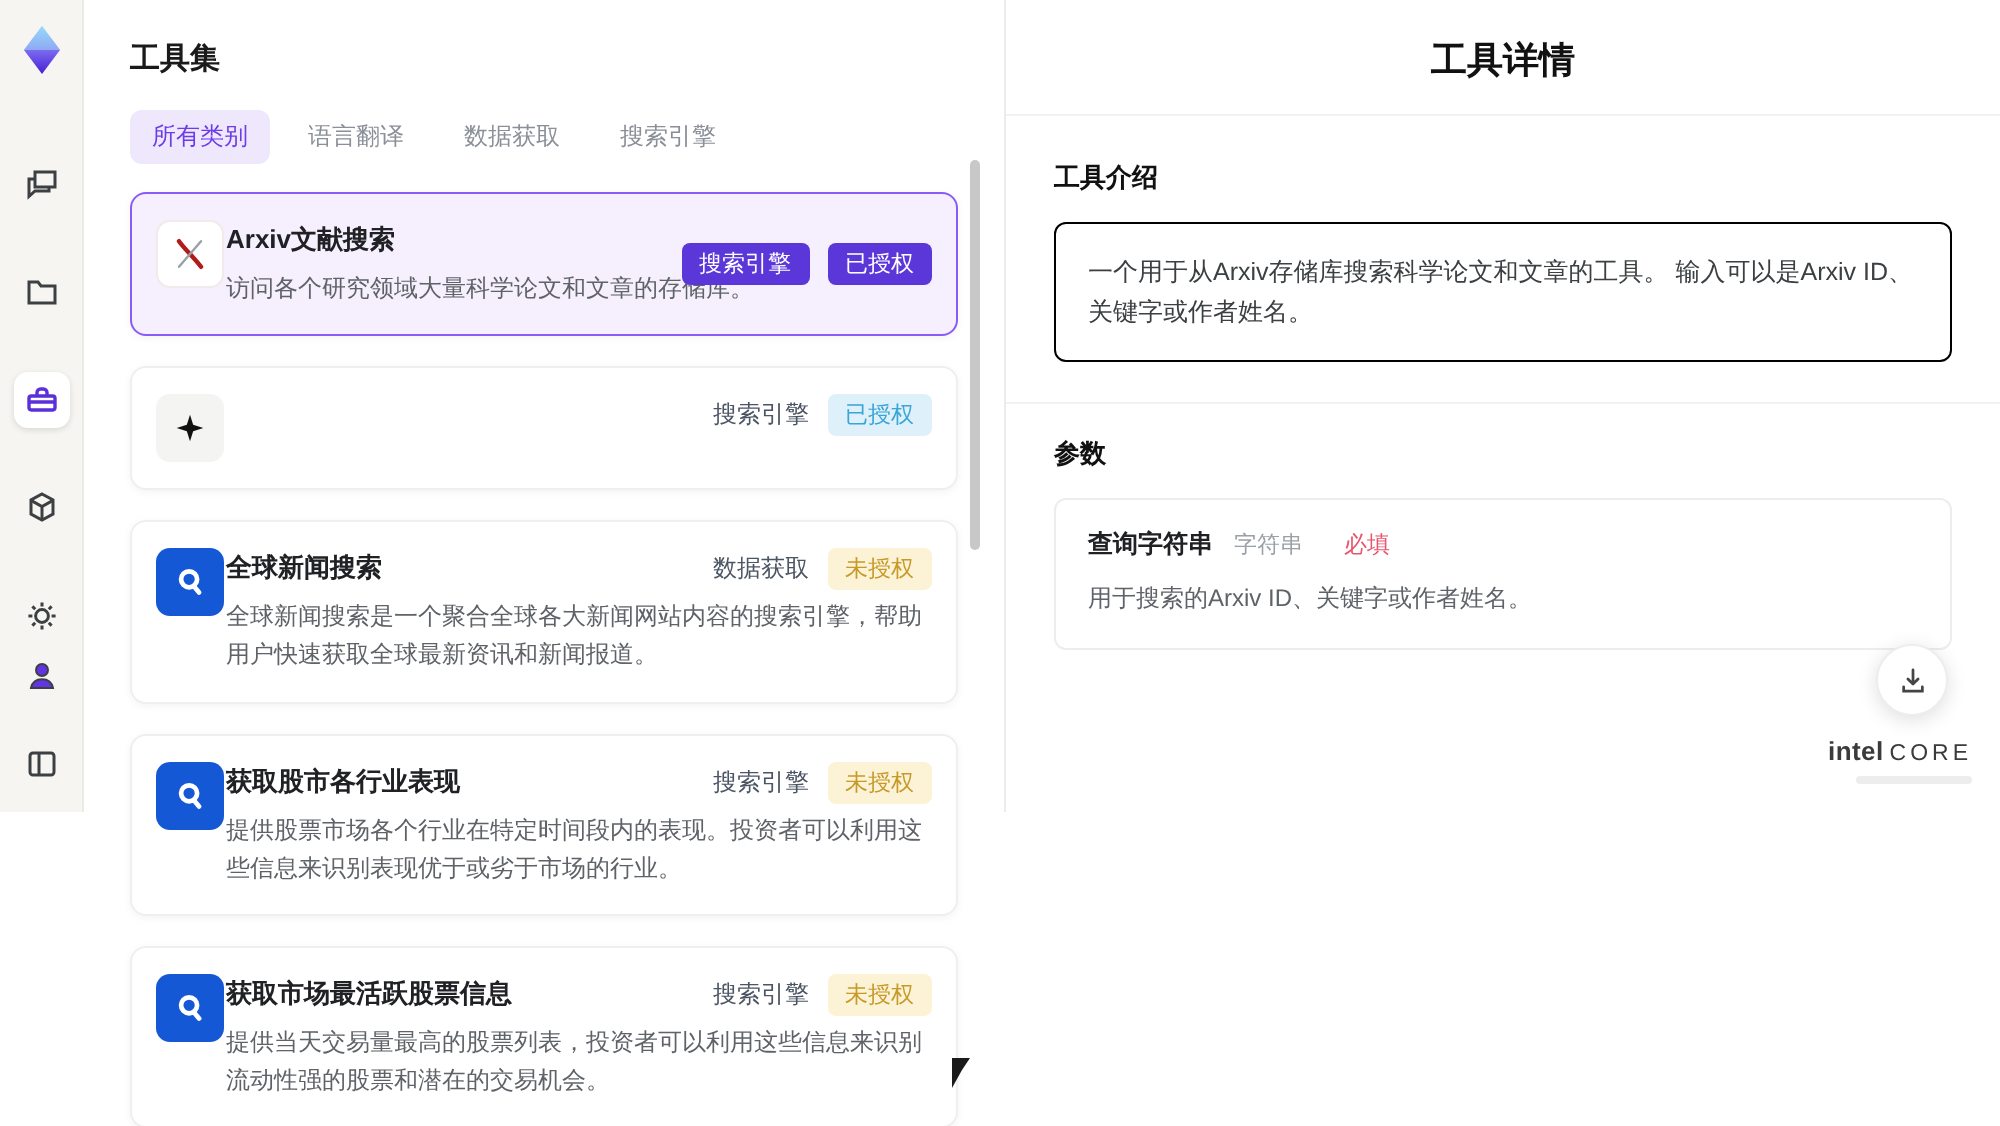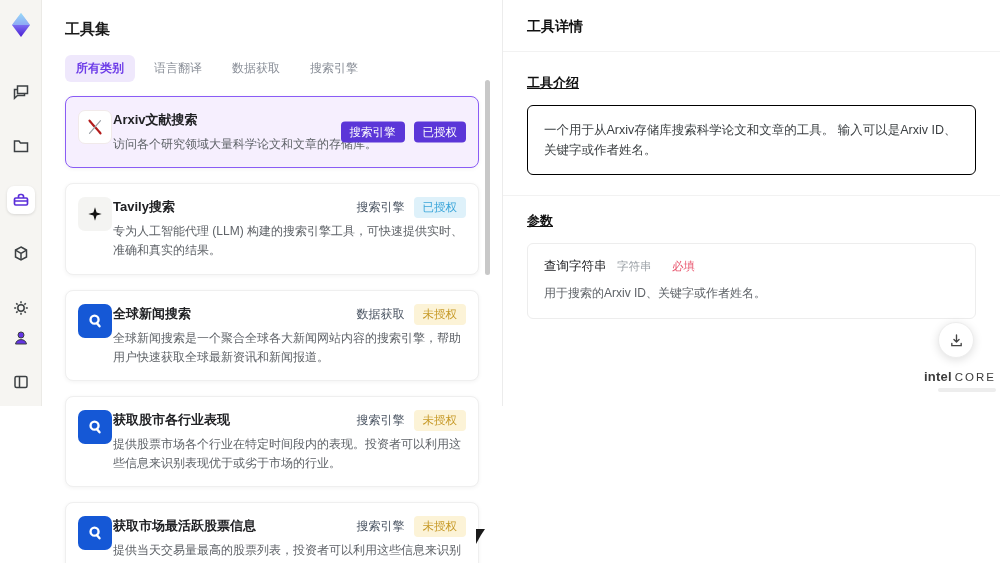--- a/index.html
+++ b/index.html
@@ -16,21 +16,21 @@
   .rail-item.active { background:#ffffff; box-shadow:0 1px 3px rgba(0,0,0,.12); }
   .rail-item.active svg { stroke:#5b2fd9; }
   .rail-spacer { flex:1; }
   .rail-bottom { display:flex; flex-direction:column; gap:16px; align-items:center; }
 
   
   .list-panel { width:460px; flex:none; padding:14px 0 0 23px; position:relative; }
   .page-title { font-size:15px; font-weight:bold; color:#1a1a1a; margin:6px 0 16px; }
   .tabs { display:flex; gap:8px; align-items:center; font-size:12px; color:#8a8f98; margin-bottom:14px; }
   .tab { padding:5px 11px; border-radius:6px; cursor:pointer; white-space:nowrap; }
-  .tab.active { background:#efe8fc; color:#6d3ce8; font-weight:bold; }
+  .tab.active { background:#efe8fc; color:#6d3ce8; font-weight:normal; }
 
   .cards { width:414px; display:flex; flex-direction:column; gap:15px; }
   .card { position:relative; background:#fff; border:1px solid #efefef; border-radius:8px; padding:13px 12px; box-shadow:0 1px 4px rgba(0,0,0,.05); display:flex; gap:1px; cursor:pointer; }
   .card.selected { background:#f6effe; border:1.5px solid #8a5cf5; }
   .card-icon { width:34px; height:34px; border-radius:7px; flex:none; display:flex; align-items:center; justify-content:center; }
   .icon-arxiv { background:#fff; border:1px solid #f1eaea; }
   .icon-tavily { background:#f4f4f2; }
   .icon-bluesearch { background:#1558d6; }
   .card-content { flex:1; min-width:0; }
   .card-title { font-size:13px; font-weight:bold; color:#202124; margin:1px 0 6px; }
@@ -41,34 +41,34 @@
   .badge.solid { background:#5b36d8; color:#fff; }
   .badge.blue { background:#def1fa; color:#3aa5d9; }
   .badge.yellow { background:#fcf3d7; color:#c79a28; }
   .cat-plain { font-size:12px; color:#4b5563; white-space:nowrap; }
 
   .scroll-thumb { position:absolute; left:443px; top:80px; width:5px; height:195px; background:#c8c8c8; border-radius:3px; }
   .mouse-cursor { position:absolute; left:434px; top:529px; width:0; height:0; border-left:5px solid #1a1a1a; border-right:4px solid transparent; border-bottom:9px solid transparent; border-top:6px solid #1a1a1a; }
 
   
   .detail-panel { flex:1; border-left:1px solid #ececec; position:relative; }
-  .detail-header { padding:18px 24px 15px; border-bottom:1px solid #f2f2f2; font-size:14px; font-weight:bold; color:#111; }
+  .detail-header { padding:18px 24px 15px; border-bottom:1px solid #f2f2f2; font-size:18px; font-weight:bold; color:#111;text-align:center; }
   .detail-body { padding:6px 24px 0; }
-  .section-title { font-size:13px; font-weight:bold; color:#111; margin:16px 0 13px;text-decoration:underline; }
+  .section-title { font-size:13px; font-weight:bold; color:#111; margin:16px 0 13px; }
   .info-box { border:1px solid #000000; border-radius:6px; padding:14px 16px; font-size:12.5px; color:#3c4043; line-height:1.6; }
   .section-sep { border:none; border-top:1px solid #f2f2f2; margin:20px -24px 0; }
   .param-box { border:1px solid #ededed; border-radius:6px; padding:14px 16px 16px; }
   .param-head { font-size:12.5px; margin-bottom:10px; }
-  .param-name { font-weight:normal; color:#202124;text-align:right; }
+  .param-name { font-weight:bold; color:#202124;text-align:right; }
   .param-type { color:#9aa0a6; font-size:11.5px; margin-left:7px; }
   .param-required { color:#e8556d; font-size:11.5px; margin-left:17px; }
   .param-desc { font-size:12px; color:#5f6368; }
 
   .fab { position:absolute; right:26px; bottom:48px; width:36px; height:36px; border-radius:50%; background:#fff; border:1px solid #ededed; box-shadow:0 2px 10px rgba(0,0,0,.13); display:flex; align-items:center; justify-content:center; cursor:pointer; }
-  .brand { position:absolute; right:4px; bottom:14px; text-align:right; color:#3b3b3b; line-height:1.1; }
+  .brand { position:absolute; right:14px; bottom:14px; text-align:right; color:#3b3b3b; line-height:1.1; }
   .brand .intel { font-size:13px; font-weight:bold; letter-spacing:.2px; }
   .brand .core { font-size:11.5px; letter-spacing:2px; margin-left:3px; }
   .brand-sub { height:4px; width:58px; background:#ededed; border-radius:2px; margin:3px 0 0 auto; }
 </style>
 </head>
 <body>
 
 <div class="app">
 
   <div class="rail">
@@ -161,24 +161,20 @@
           <span class="badge solid">已授权</span>
         </div>
       </div>
 
       <div class="card">
         <div class="card-icon icon-tavily">
           <svg width="20" height="20" viewBox="0 0 24 24">
             <path d="M12 4l1.9 6.1L20 12l-6.1 1.9L12 20l-1.9-6.1L4 12l6.1-1.9z" fill="#111"></path>
           </svg>
         </div>
-        <div class="card-content">
-          <div class="card-title">Tavily搜索</div>
-          <div class="card-desc">专为人工智能代理 (LLM) 构建的搜索引擎工具，可快速提供实时、准确和真实的结果。</div>
-        </div>
         <div class="card-badges">
           <span class="cat-plain">搜索引擎</span>
           <span class="badge blue">已授权</span>
         </div>
       </div>
 
       <div class="card">
         <div class="card-icon icon-bluesearch">
           <svg width="20" height="20" viewBox="0 0 22 22" fill="none">
             <circle cx="10.5" cy="9.5" r="4.4" stroke="#fff" stroke-width="2.6"></circle>

